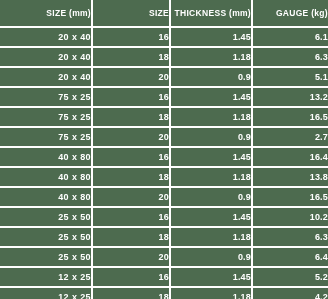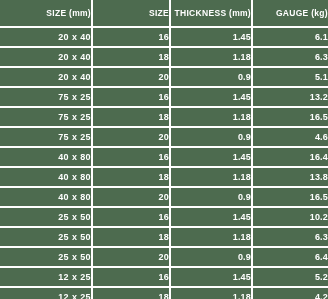--- a/index.html
+++ b/index.html
@@ -111,21 +111,21 @@
         <tr>
           <td class="cell-size">75 x 25</td>
           <td class="cell-gauge">18</td>
           <td class="cell-thickness">1.18</td>
           <td class="cell-weight">16.5</td>
         </tr>
         <tr>
           <td class="cell-size">75 x 25</td>
           <td class="cell-gauge">20</td>
           <td class="cell-thickness">0.9</td>
-          <td class="cell-weight">4.6</td>
+          <td class="cell-weight">2.7</td>
         </tr>
         <tr>
           <td class="cell-size">40 x 80</td>
           <td class="cell-gauge">16</td>
           <td class="cell-thickness">1.45</td>
           <td class="cell-weight">16.4</td>
         </tr>
         <tr>
           <td class="cell-size">40 x 80</td>
           <td class="cell-gauge">18</td>

